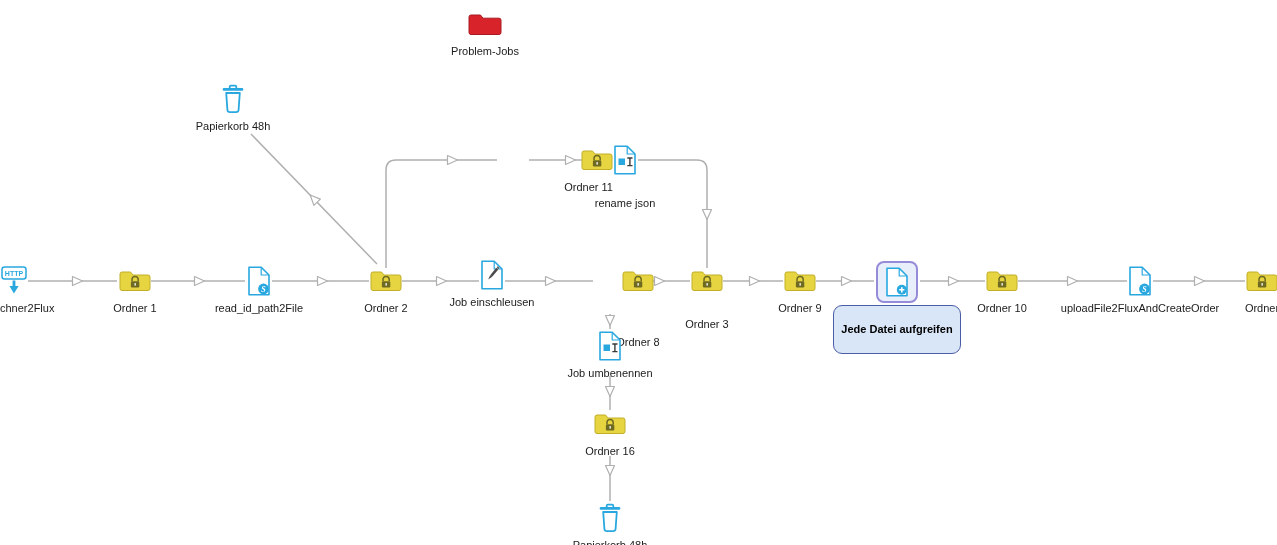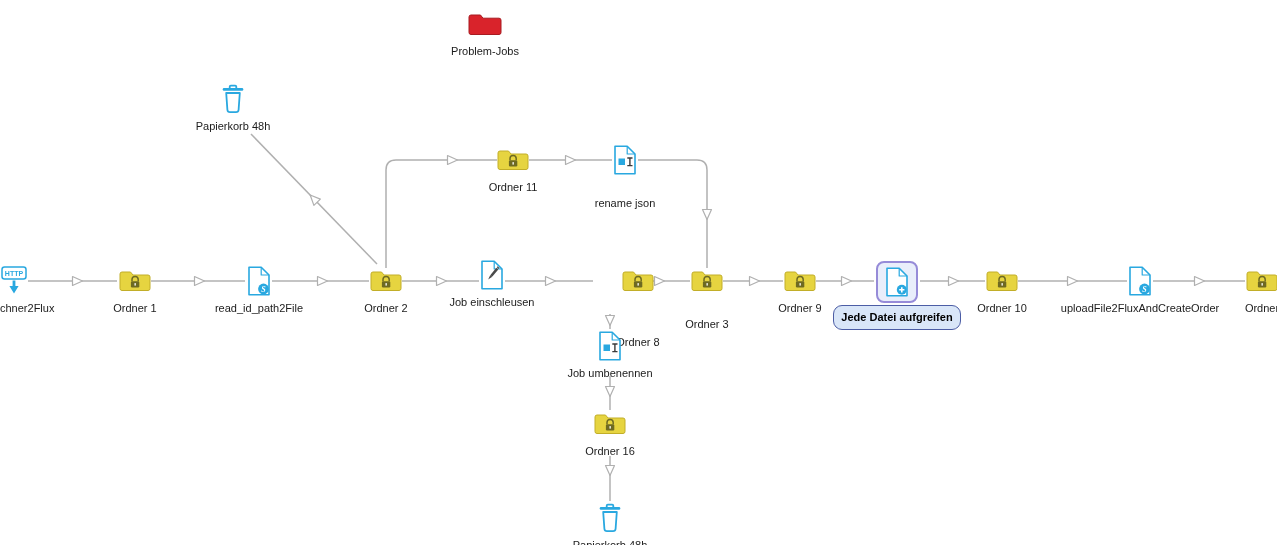--- a/index.html
+++ b/index.html
@@ -2,21 +2,21 @@
 <html><head>
 <meta charset="utf-8">
 <style>
   html,body{margin:0;padding:0;background:#ffffff;font-family:"Liberation Sans",sans-serif;}
   .canvas{position:relative;width:1277px;height:545px;overflow:hidden;background:#ffffff;}
   svg.edges{position:absolute;left:0;top:0;width:1277px;height:545px;}
   .node{position:absolute;width:200px;display:flex;flex-direction:column;align-items:center;z-index:2;}
   .iconbox{height:40px;display:flex;align-items:center;justify-content:center;}
   .iconbox.sel{width:42px;height:42px;box-sizing:border-box;border:2px solid #968bd8;background:#e9eefb;border-radius:8px;}
   .label{font-size:11px;color:#1b1b1b;margin-top:1px;white-space:nowrap;line-height:13px;}
-  .label.sel{font-weight:bold;color:#000;border:1.5px solid #4c5da5;background:#d9e6f8;border-radius:9px;padding:4px 7px;line-height:15px;margin-top:2px;text-align:center;}
+  .label.sel{font-weight:bold;color:#000;border:1.5px solid #4c5da5;background:#d9e6f8;border-radius:9px;padding:16px 7px;line-height:15px;margin-top:2px;text-align:center;}
 </style>
 </head>
 <body>
 
 <div class="canvas">
   <svg class="edges" id="edges-svg">
       <path d="M 28 281 L 117 281" fill="none" stroke="#b0b0b0" stroke-width="1.5"></path>
       <path d="M 5.5 0 L -4.5 4.5 L -4.5 -4.5 Z" transform="translate(77,281) rotate(0)" fill="#fff" stroke="#b0b0b0" stroke-width="1.2" stroke-linejoin="round"></path>
       <path d="M 151 281 L 245 281" fill="none" stroke="#b0b0b0" stroke-width="1.5"></path>
       <path d="M 5.5 0 L -4.5 4.5 L -4.5 -4.5 Z" transform="translate(199,281) rotate(0)" fill="#fff" stroke="#b0b0b0" stroke-width="1.2" stroke-linejoin="round"></path>
@@ -122,21 +122,21 @@
     <path d="M14.2 1.2 V9 H22" fill="none" stroke="#29a8e0" stroke-width="1.2" stroke-linejoin="round"></path>
     <g transform="rotate(40 12 15)">
     <rect x="10.7" y="4.8" width="2.6" height="1.3" fill="#4a4a4a"></rect>
     <rect x="10.7" y="6.6" width="2.6" height="9.5" rx="0.8" fill="#4a4a4a"></rect>
     <path d="M10.7 16.1 H13.3 L12 21 Z" fill="#4a4a4a"></path>
             </g>
           </svg>
         </div>
         <div class="label">Job einschleusen</div>
       </div>
-      <div class="node" style="left: 413px; top: 140px;">
+      <div class="node" style="left: 413px; top: 140px; align-items: flex-end;">
         <div class="iconbox">
           <svg width="32" height="24" viewBox="0 0 32 24">
     <path d="M1 5 Q1 3 3 3 L11.5 3 L14 6 L29 6 Q31 6 31 8 L31 19.5 Q31 21.5 29 21.5 L3 21.5 Q1 21.5 1 19.5 Z" fill="#e6d440" stroke="#c2ae28" stroke-width="1"></path>
     <path d="M13 12.2 v-1.7 a3.1 3.1 0 0 1 6.2 0 V12.2" fill="none" stroke="#6e6a22" stroke-width="1.5"></path>
     <rect x="11.9" y="12.2" width="8.4" height="6.2" rx="1.2" fill="#6e6a22"></rect>
     <rect x="15.5" y="14.1" width="1.3" height="2.5" fill="#fff"></rect>
           </svg>
         </div>
         <div class="label">Ordner 11</div>
       </div>

